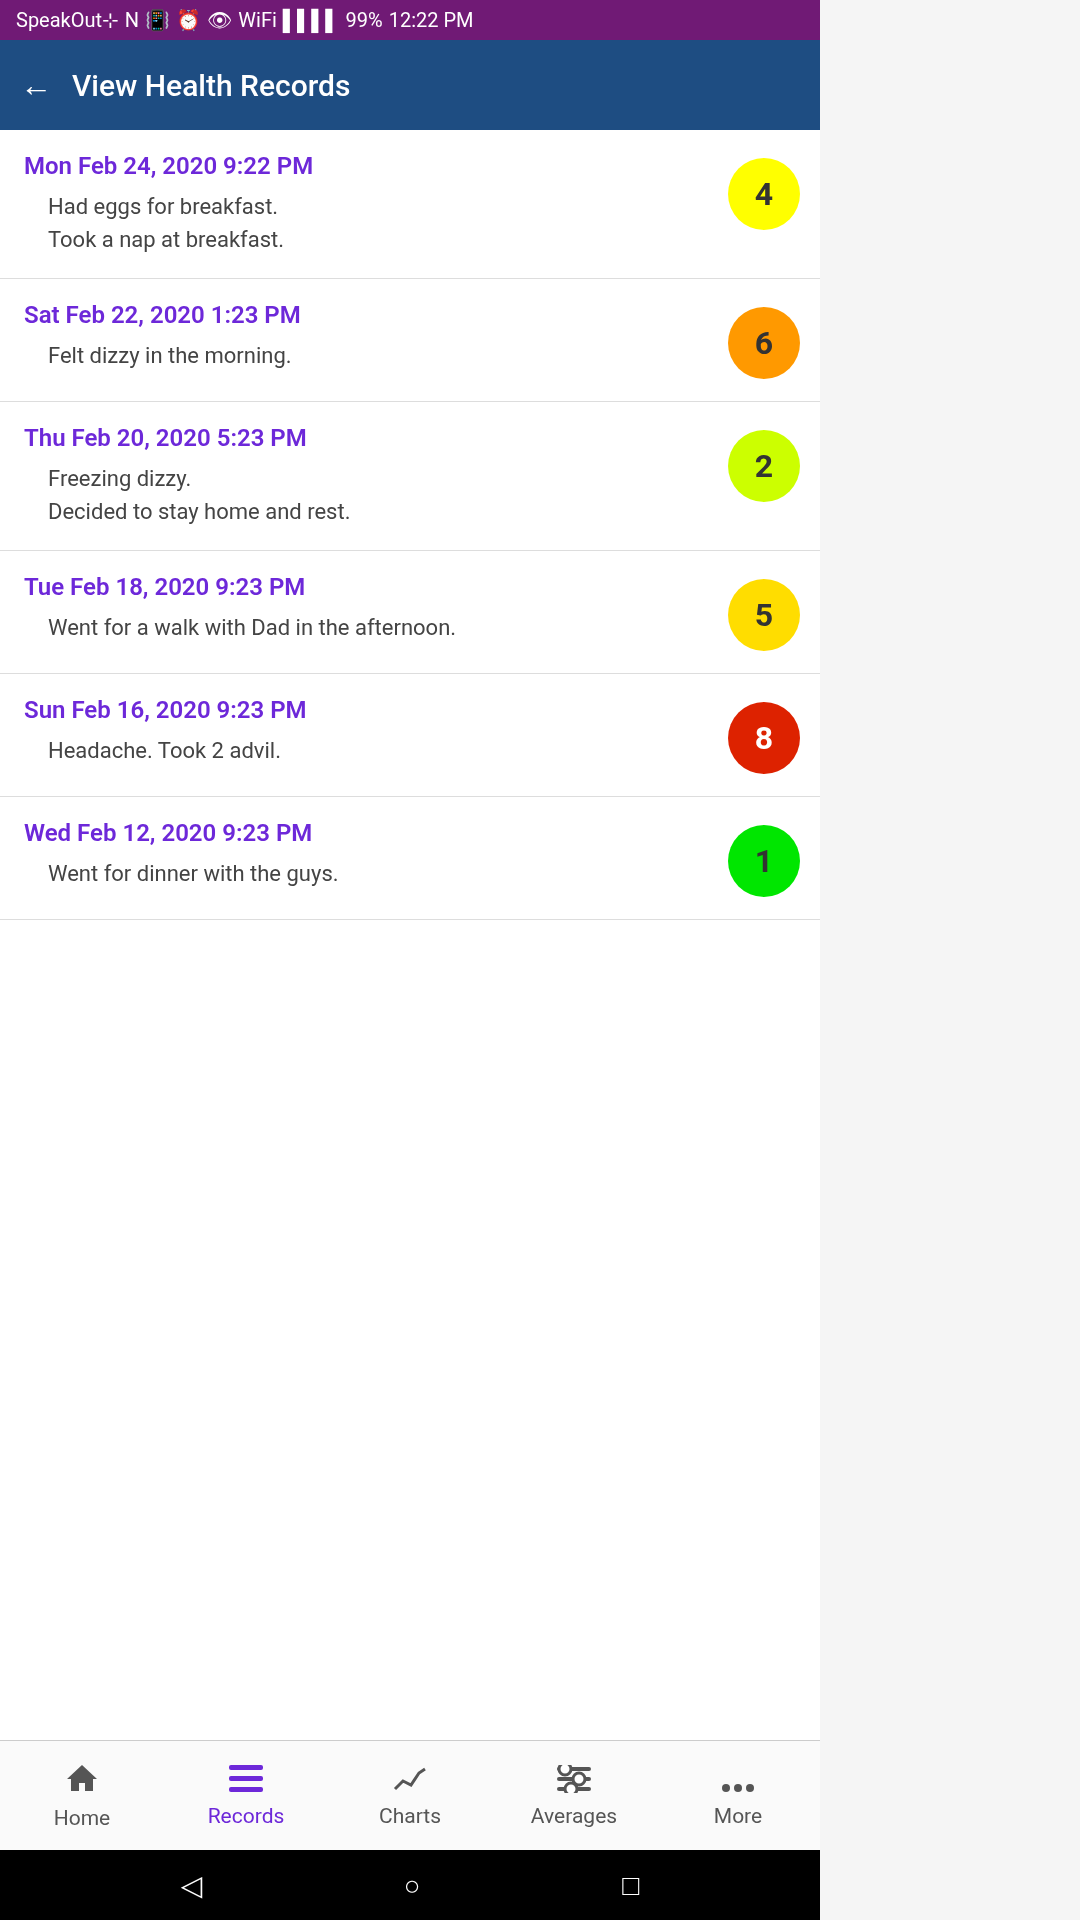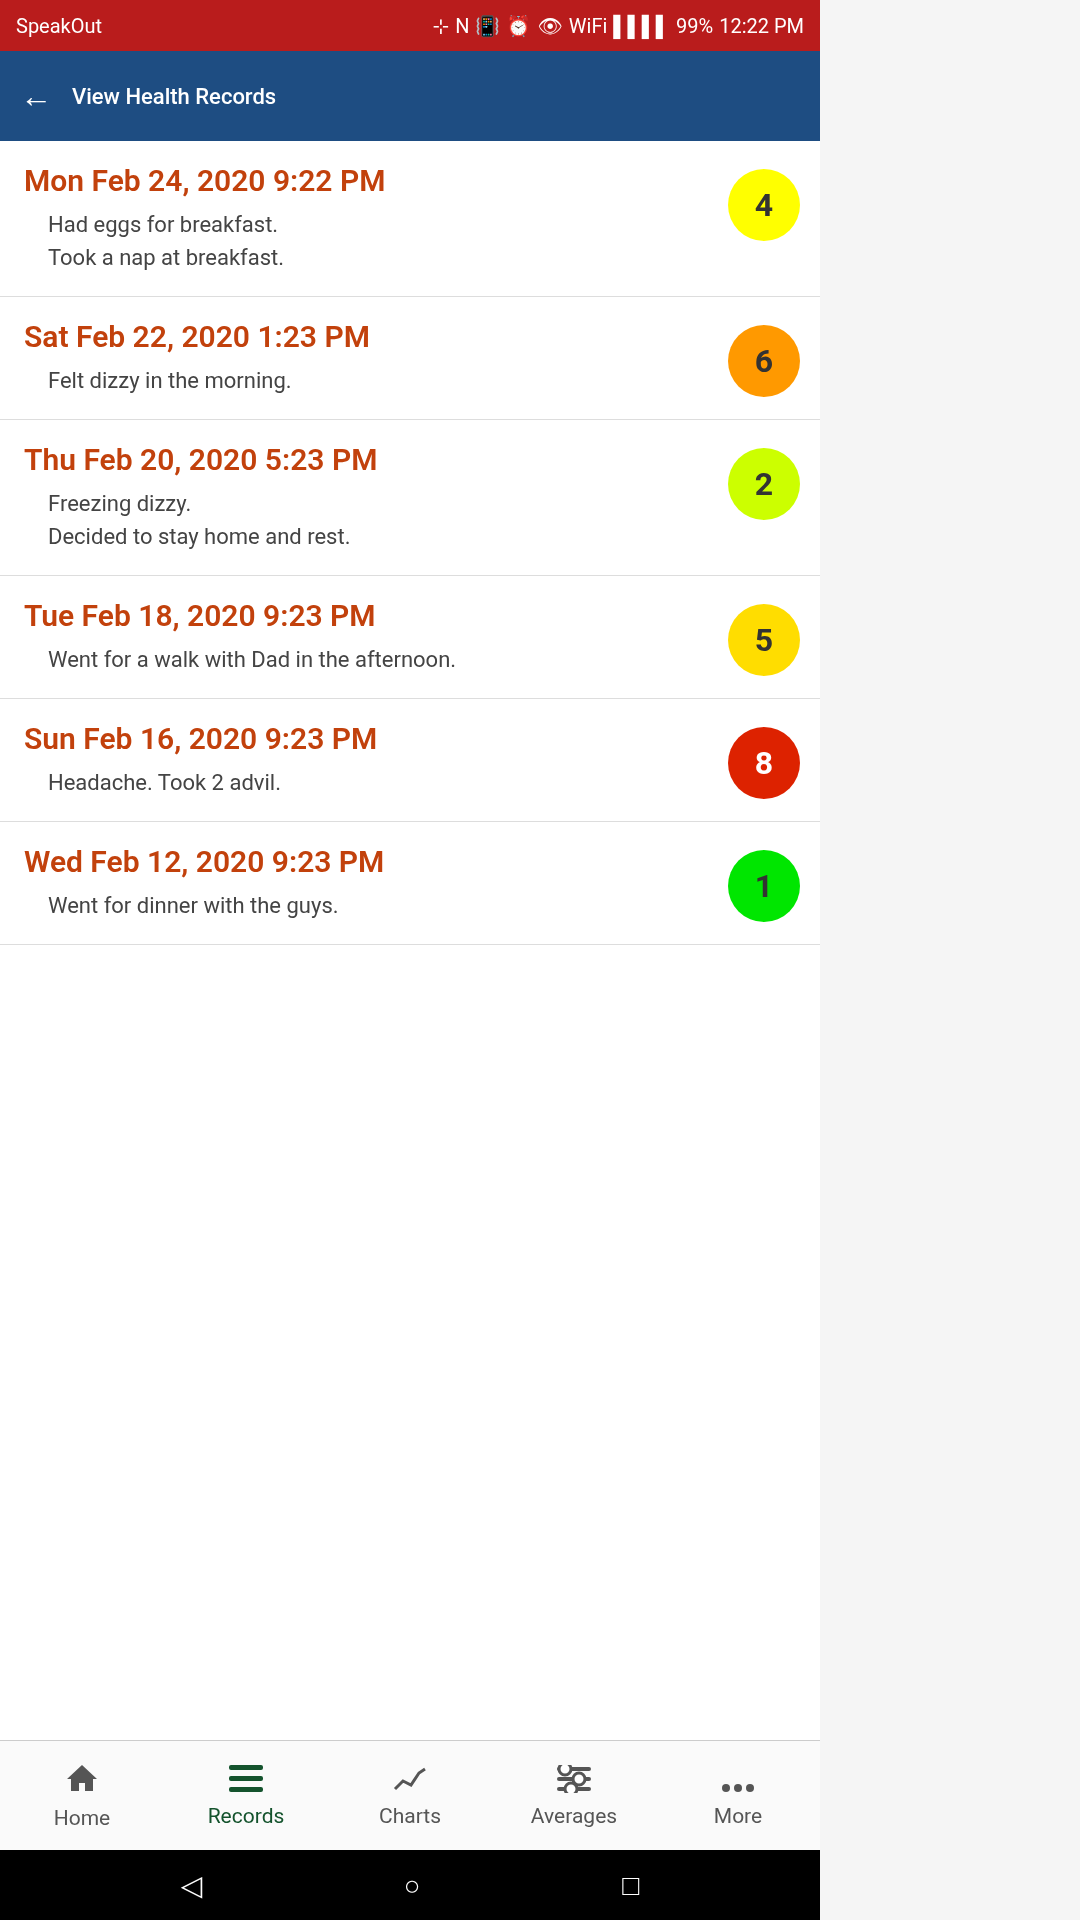--- a/index.html
+++ b/index.html
@@ -9,28 +9,27 @@
       width: 820px;
       min-height: 1920px;
       font-family: 'Roboto', Arial, sans-serif;
       background: #f5f5f5;
       display: flex;
       flex-direction: column;
     }
 
     
     .status-bar {
-      background: #b91c1c;
-      color: white;
-      display: flex;
-      justify-content: space-between;
+      background: #701a75;
+      color: white;
+      display: flex;
       align-items: center;
       padding: 8px 16px;
       font-size: 22px;
-      height: 51px;
+      height: 40px;
     }
     .status-left { font-size: 20px; }
     .status-right {
       display: flex;
       align-items: center;
       gap: 6px;
       font-size: 20px;
     }
 
     
@@ -42,21 +41,21 @@
       padding: 18px 20px;
       height: 90px;
     }
     .header .back-btn {
       font-size: 32px;
       margin-right: 20px;
       cursor: pointer;
       color: white;
     }
     .header h1 {
-      font-size: 22px;
+      font-size: 30px;
       font-weight: 500;
     }
 
     
     .records-list {
       flex: 1;
       background: white;
       overflow-y: auto;
     }
 
@@ -68,23 +67,23 @@
       justify-content: space-between;
       background: white;
     }
 
     .record-content {
       flex: 1;
       padding-right: 16px;
     }
 
     .record-date {
-      font-size: 30px;
+      font-size: 24px;
       font-weight: 600;
-      color: #c2410c;
+      color: #6d28d9;
       margin-bottom: 10px;
     }
 
     .record-note {
       font-size: 22px;
       color: #444;
       line-height: 1.5;
       margin-left: 24px;
     }
 
@@ -125,21 +124,21 @@
       flex-direction: column;
       align-items: center;
       justify-content: center;
       gap: 6px;
       cursor: pointer;
       color: #555;
       font-size: 22px;
     }
 
     .nav-item.active {
-      color: #14532d;
+      color: #6d28d9;
     }
 
     .nav-icon {
       font-size: 34px;
       line-height: 1;
     }
 
     .nav-label {
       font-size: 21px;
     }

